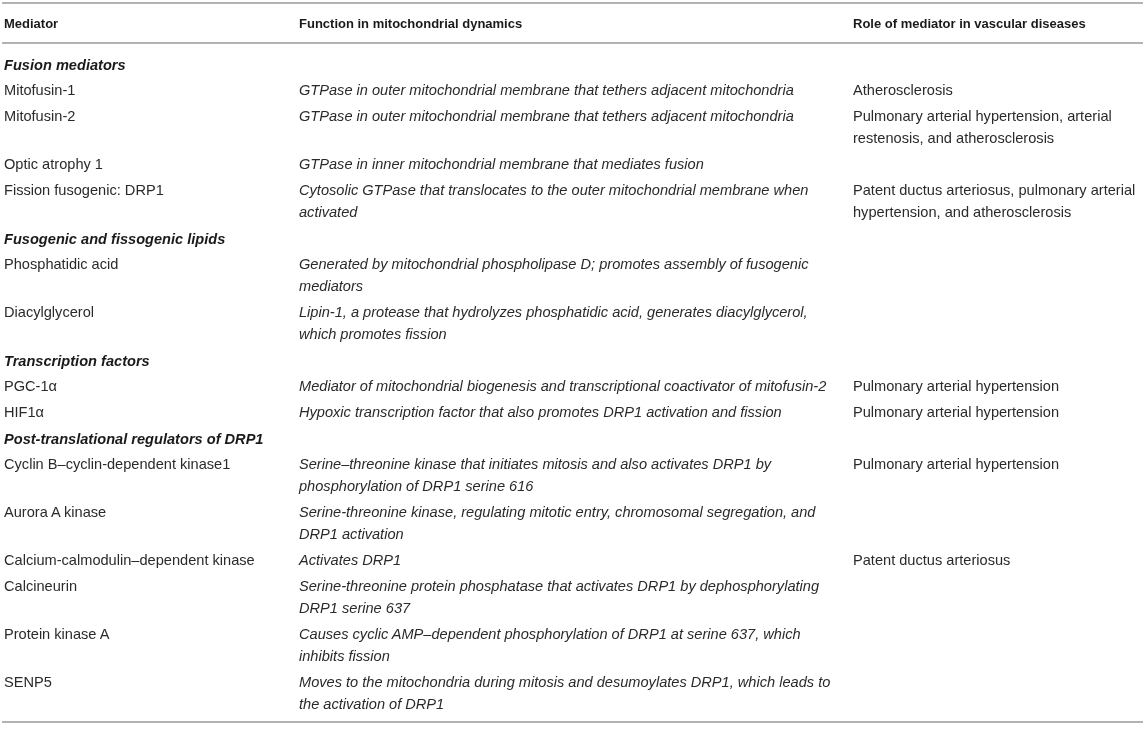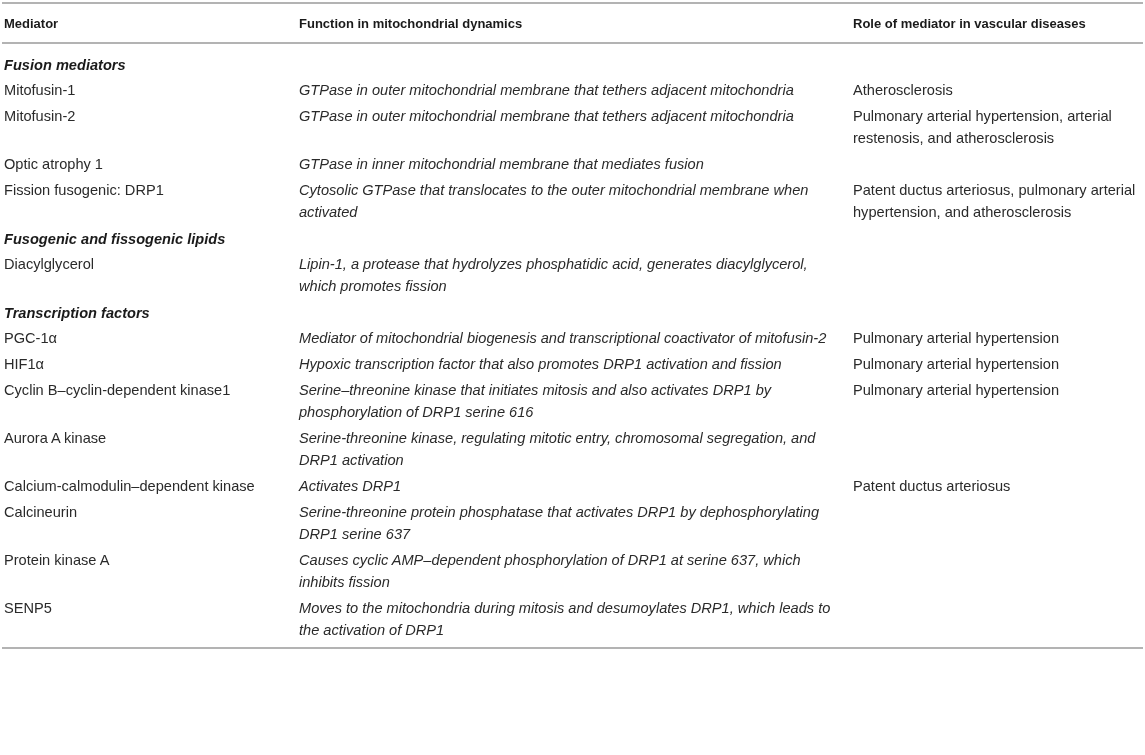--- a/index.html
+++ b/index.html
@@ -103,39 +103,47 @@
       <tr>
         <td>Fission fusogenic: DRP1</td>
         <td class="c2">Cytosolic GTPase that translocates to the outer mitochondrial membrane when activated</td>
         <td>Patent ductus arteriosus, pulmonary arterial hypertension, and atherosclerosis</td>
       </tr>
 
       <tr class="section">
         <td colspan="3">Fusogenic and fissogenic lipids</td>
       </tr>
       <tr>
+        <td>Phosphatidic acid</td>
+        <td class="c2">Generated by mitochondrial phospholipase D; promotes assembly of fusogenic mediators</td>
+        <td></td>
+      </tr>
+      <tr>
         <td>Diacylglycerol</td>
         <td class="c2">Lipin-1, a protease that hydrolyzes phosphatidic acid, generates diacylglycerol, which promotes fission</td>
         <td></td>
       </tr>
 
       <tr class="section">
         <td colspan="3">Transcription factors</td>
       </tr>
       <tr>
         <td>PGC-1α</td>
         <td class="c2">Mediator of mitochondrial biogenesis and transcriptional coactivator of mitofusin-2</td>
         <td>Pulmonary arterial hypertension</td>
       </tr>
       <tr>
         <td>HIF1α</td>
         <td class="c2">Hypoxic transcription factor that also promotes DRP1 activation and fission</td>
         <td>Pulmonary arterial hypertension</td>
       </tr>
 
+      <tr class="section">
+        <td colspan="3">Post-translational regulators of DRP1</td>
+      </tr>
       <tr>
         <td>Cyclin B–cyclin-dependent kinase1</td>
         <td class="c2">Serine–threonine kinase that initiates mitosis and also activates DRP1 by phosphorylation of DRP1 serine 616</td>
         <td>Pulmonary arterial hypertension</td>
       </tr>
       <tr>
         <td>Aurora A kinase</td>
         <td class="c2">Serine-threonine kinase, regulating mitotic entry, chromosomal segregation, and DRP1 activation</td>
         <td></td>
       </tr>

